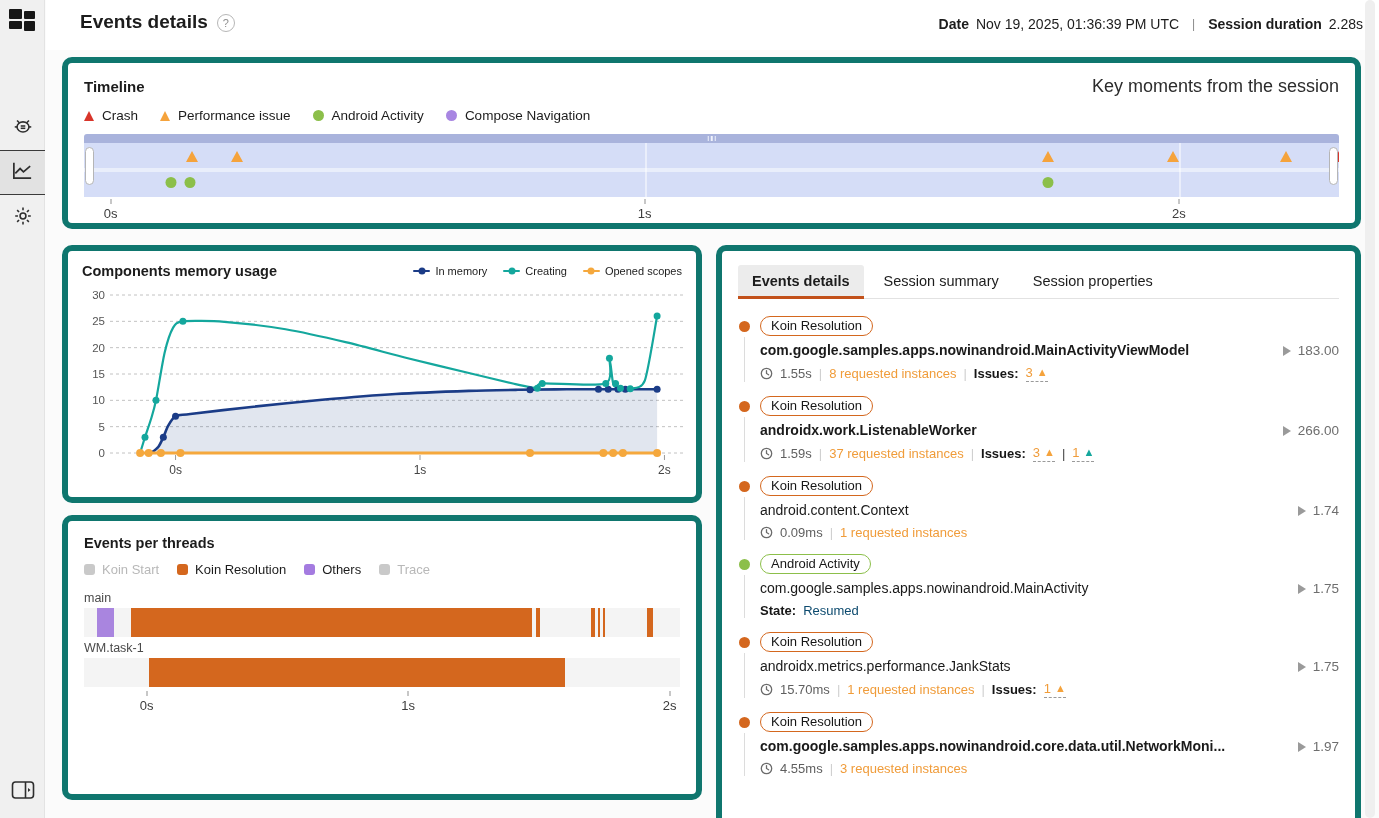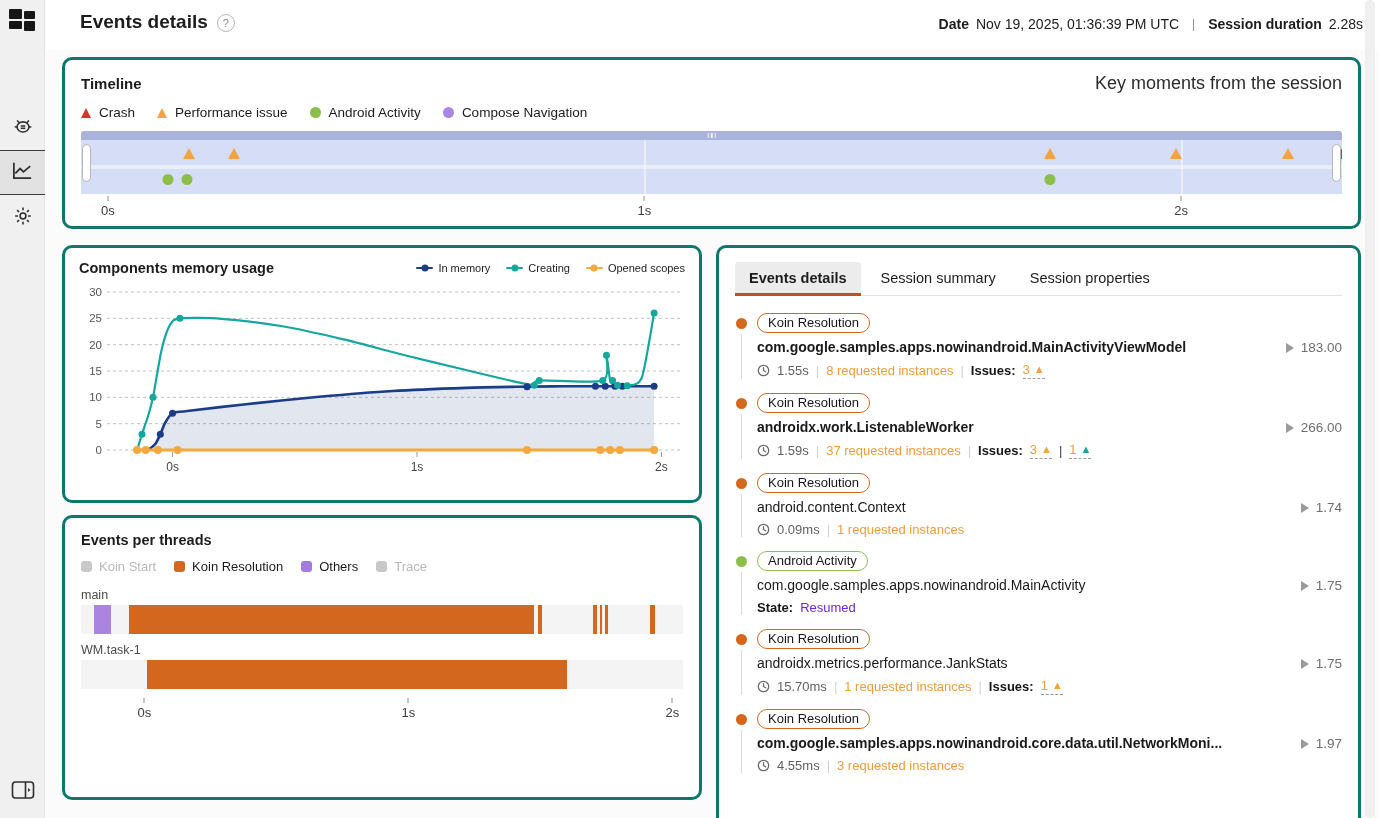--- a/index.html
+++ b/index.html
@@ -20,21 +20,21 @@
   
   .page-header{position:absolute;left:46px;top:0;right:0;height:50px;background:#fff}
   .title-wrap{position:absolute;left:34px;top:11px;display:flex;align-items:center;gap:9px}
   .page-title{font-size:19px;font-weight:700}
   .help-circle{width:18px;height:18px;border:1.5px solid #b7b7b7;border-radius:50%;color:#8e8e8e;font-size:11px;display:flex;align-items:center;justify-content:center;cursor:pointer;margin-top:2px}
   .header-meta{position:absolute;right:16px;top:16px;font-size:14px;display:flex;gap:7px;align-items:center;color:#1c1c1c}
   .header-meta .lbl{font-weight:700}
   .header-meta .sep{color:#8a8a8a;margin:0 6px;font-size:12px}
 
   
-  .card{position:absolute;background:#fff;border:3px solid #0f766e;border-radius:10px}
+  .card{position:absolute;background:#fff;border:6px solid #0f766e;border-radius:10px}
   #timeline-card{left:62px;top:57px;width:1299px;height:172px;padding:13px 16px}
   #memory-card{left:62px;top:245px;width:640px;height:258px;padding:12px 14px}
   #threads-card{left:62px;top:515px;width:640px;height:285px;padding:14px 16px}
   #events-card{left:716px;top:245px;width:645px;height:585px;padding:14px 16px 0;border-radius:10px 10px 0 0;border-bottom:none}
   .card-title{font-size:15px;font-weight:700}
   .card-title.sm{font-size:14.5px}
 
   
   .tl-head{display:flex;justify-content:space-between;align-items:baseline}
   .tl-subtitle{font-size:18px;color:#2c2c2c}
@@ -64,21 +64,21 @@
   .mem-mark{width:17px;height:2.5px;border-radius:2px;position:relative;display:inline-block}
   .mem-mark::after{content:"";position:absolute;left:50%;top:50%;width:7px;height:7px;border-radius:50%;transform:translate(-50%,-50%);background:inherit}
   #memory-svg{display:block;margin-top:8px}
 
   
   .th-legend{display:flex;gap:18px;font-size:13px;align-items:center;margin-top:11px}
   .th-legend-item{display:inline-flex;align-items:center;gap:7px;cursor:pointer}
   .th-legend-item .sq{width:11px;height:11px;border-radius:3px;display:inline-block}
   .th-legend-item.disabled{color:#b8b8b8}
   .th-rows{margin-top:14px}
-  .thread-row{margin-bottom:9px}
+  .thread-row{margin-bottom:4px}
   .thread-label{font-size:12.5px;color:#4a4a4a;margin-bottom:3px}
   .thread-track{position:relative;height:29px;background:#f4f4f4;overflow:hidden}
   .seg{position:absolute;top:0;bottom:0}
   .th-axis{position:relative;height:24px;margin-top:3px}
 
   
   .tabs{display:flex;gap:6px;border-bottom:1px solid #e2e2e2}
   .tab{padding:8px 14px 7px;font-size:14.5px;cursor:pointer;border-bottom:3px solid transparent;margin-bottom:-1px;border-radius:3px 3px 0 0;white-space:nowrap}
   .tab.active{background:#ececec;font-weight:700;border-bottom-color:#c2511a}
   .events-list{margin-top:12px}
@@ -447,21 +447,21 @@
           <span class="rail-line"></span>
         </div>
         <div class="ev-content"><span class="badge" style="border-color: rgb(140, 191, 74);">Android Activity</span><div class="ev-title-row">
             <div class="ev-title">com.google.samples.apps.nowinandroid.MainActivity</div>
             <span class="ev-value">
               <span class="play"></span>
               <span>1.75</span>
             </span>
           </div><div class="ev-meta">
             <span class="state-label">State:</span>
-            <span style="color: #6d28d9;">Resumed</span>
+            <span style="color: #0c4a6e;">Resumed</span>
           </div></div>
       </div>
       <div class="event-item">
         <div class="rail">
           <span class="dot" style="background: rgb(212, 103, 30);"></span>
           <span class="rail-line"></span>
         </div>
         <div class="ev-content"><span class="badge" style="border-color: rgb(212, 103, 30);">Koin Resolution</span><div class="ev-title-row">
             <div class="ev-title">androidx.metrics.performance.JankStats</div>
             <span class="ev-value">

